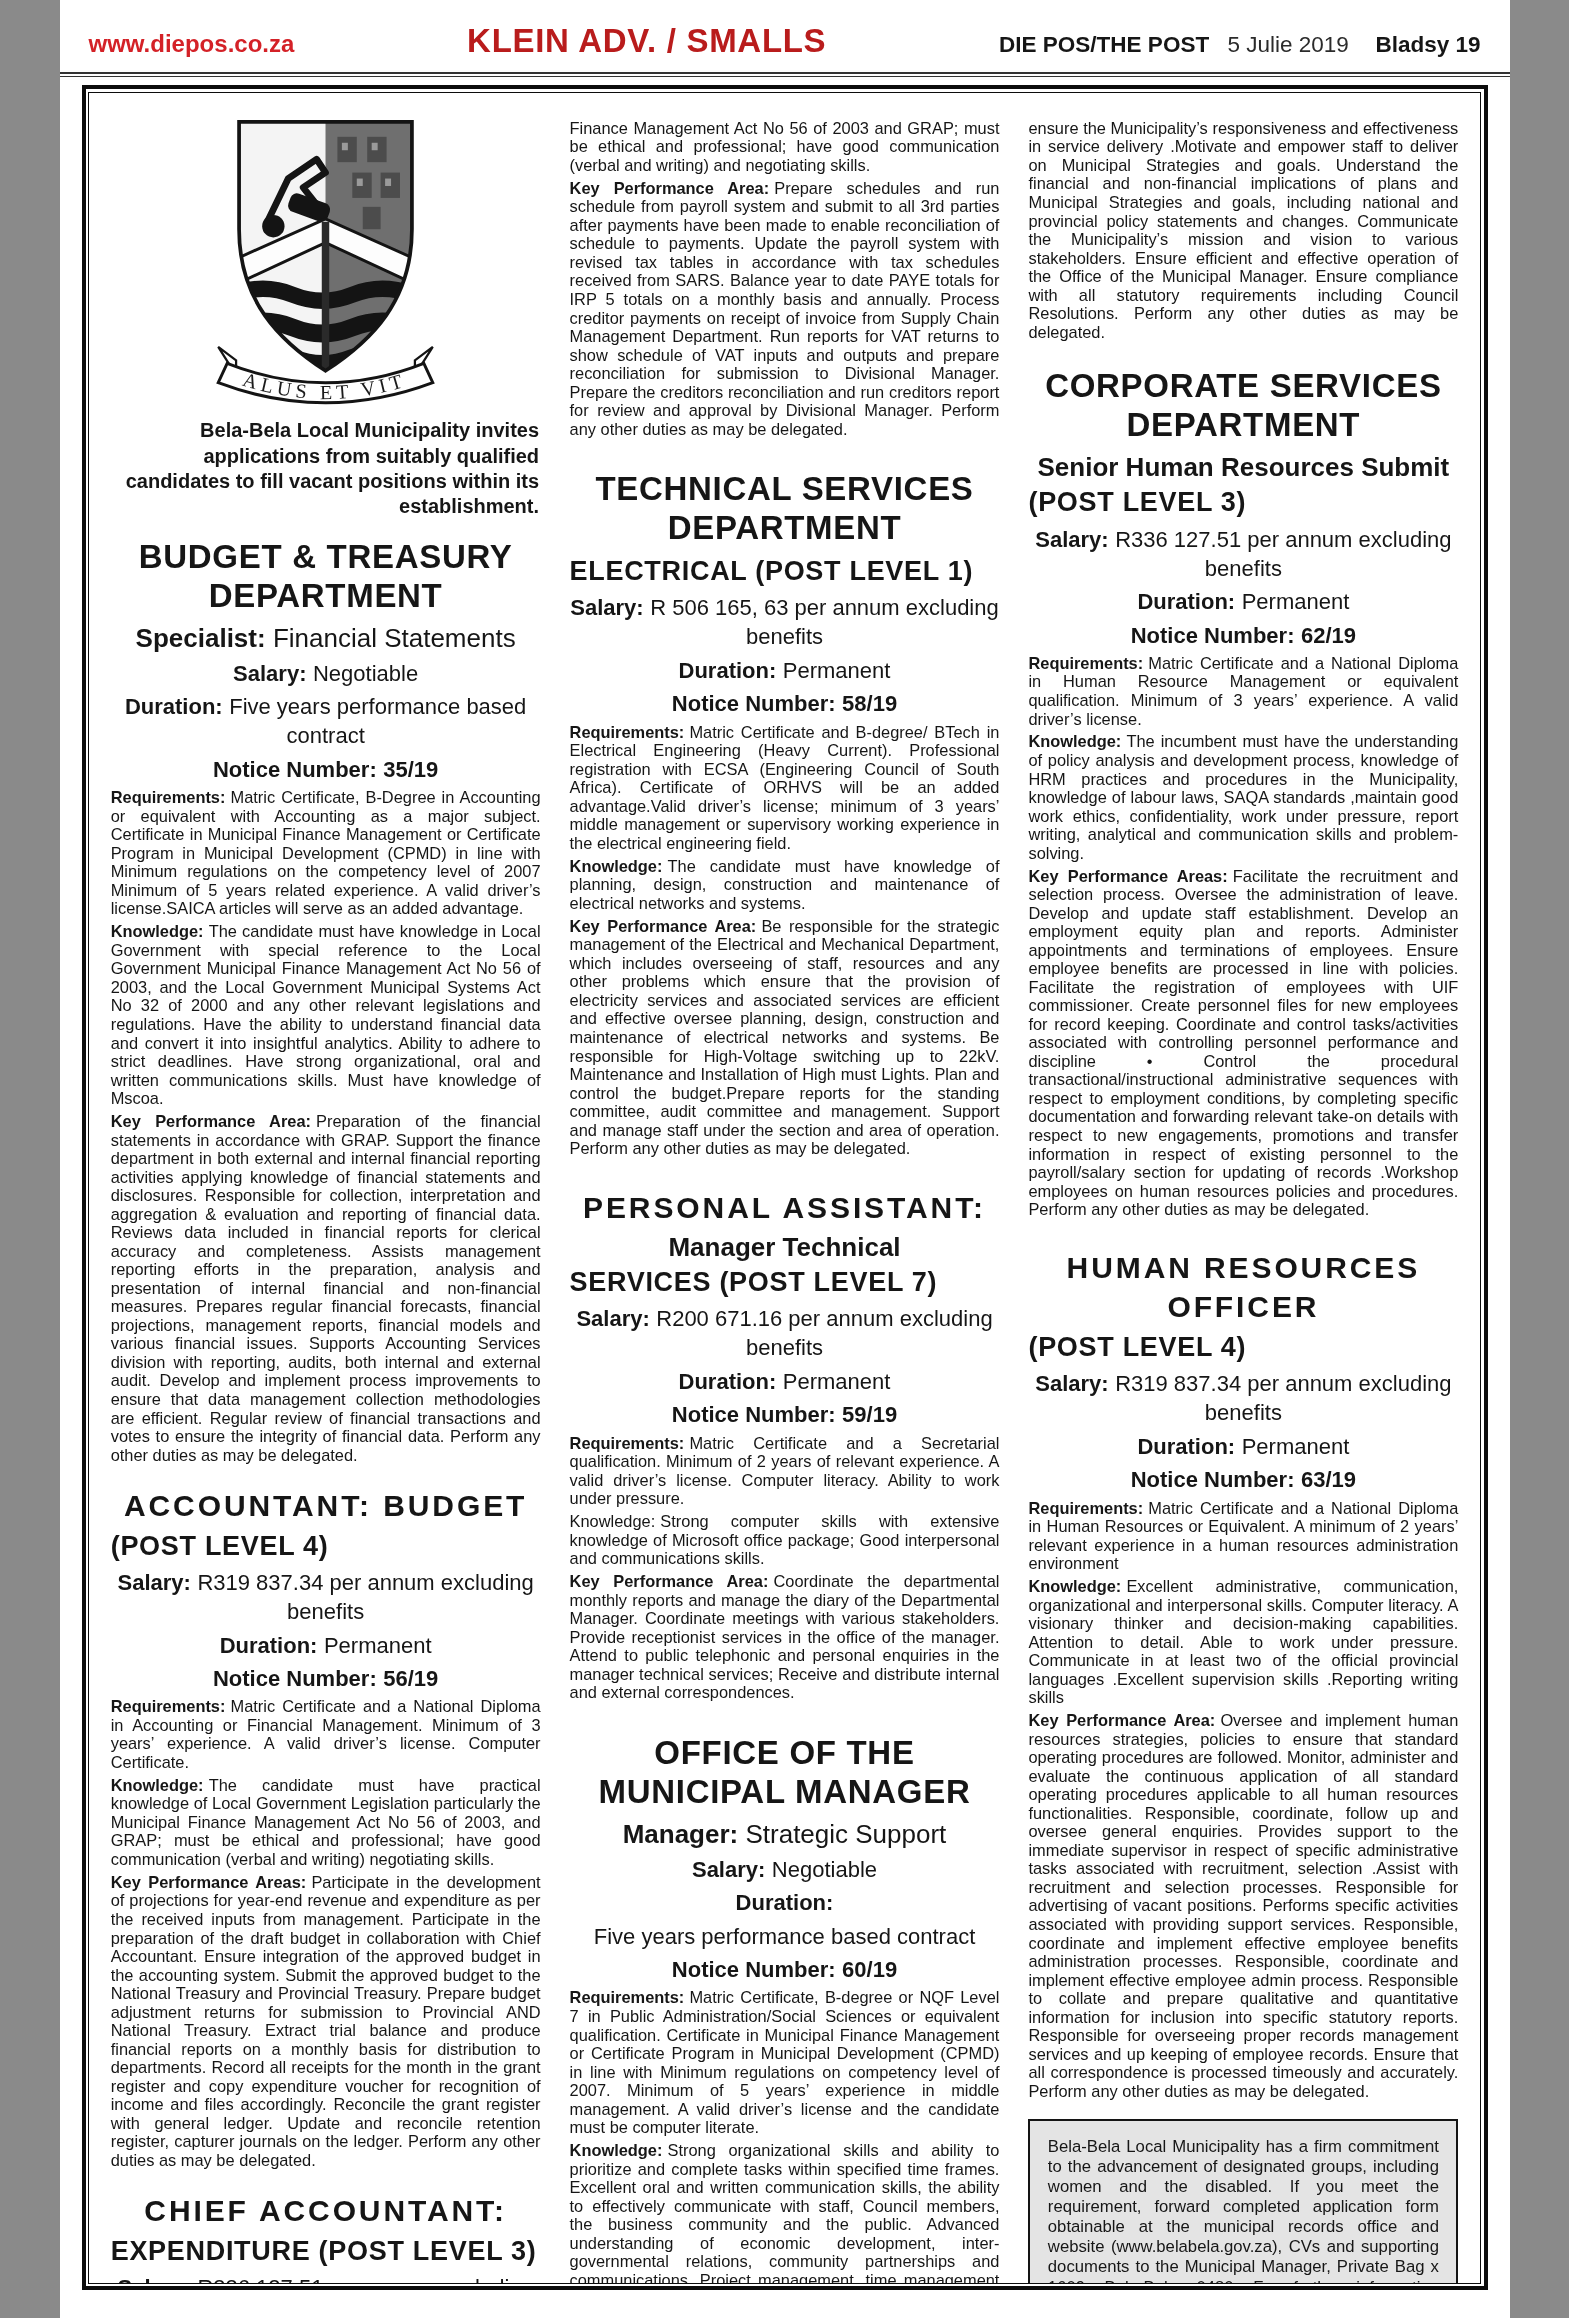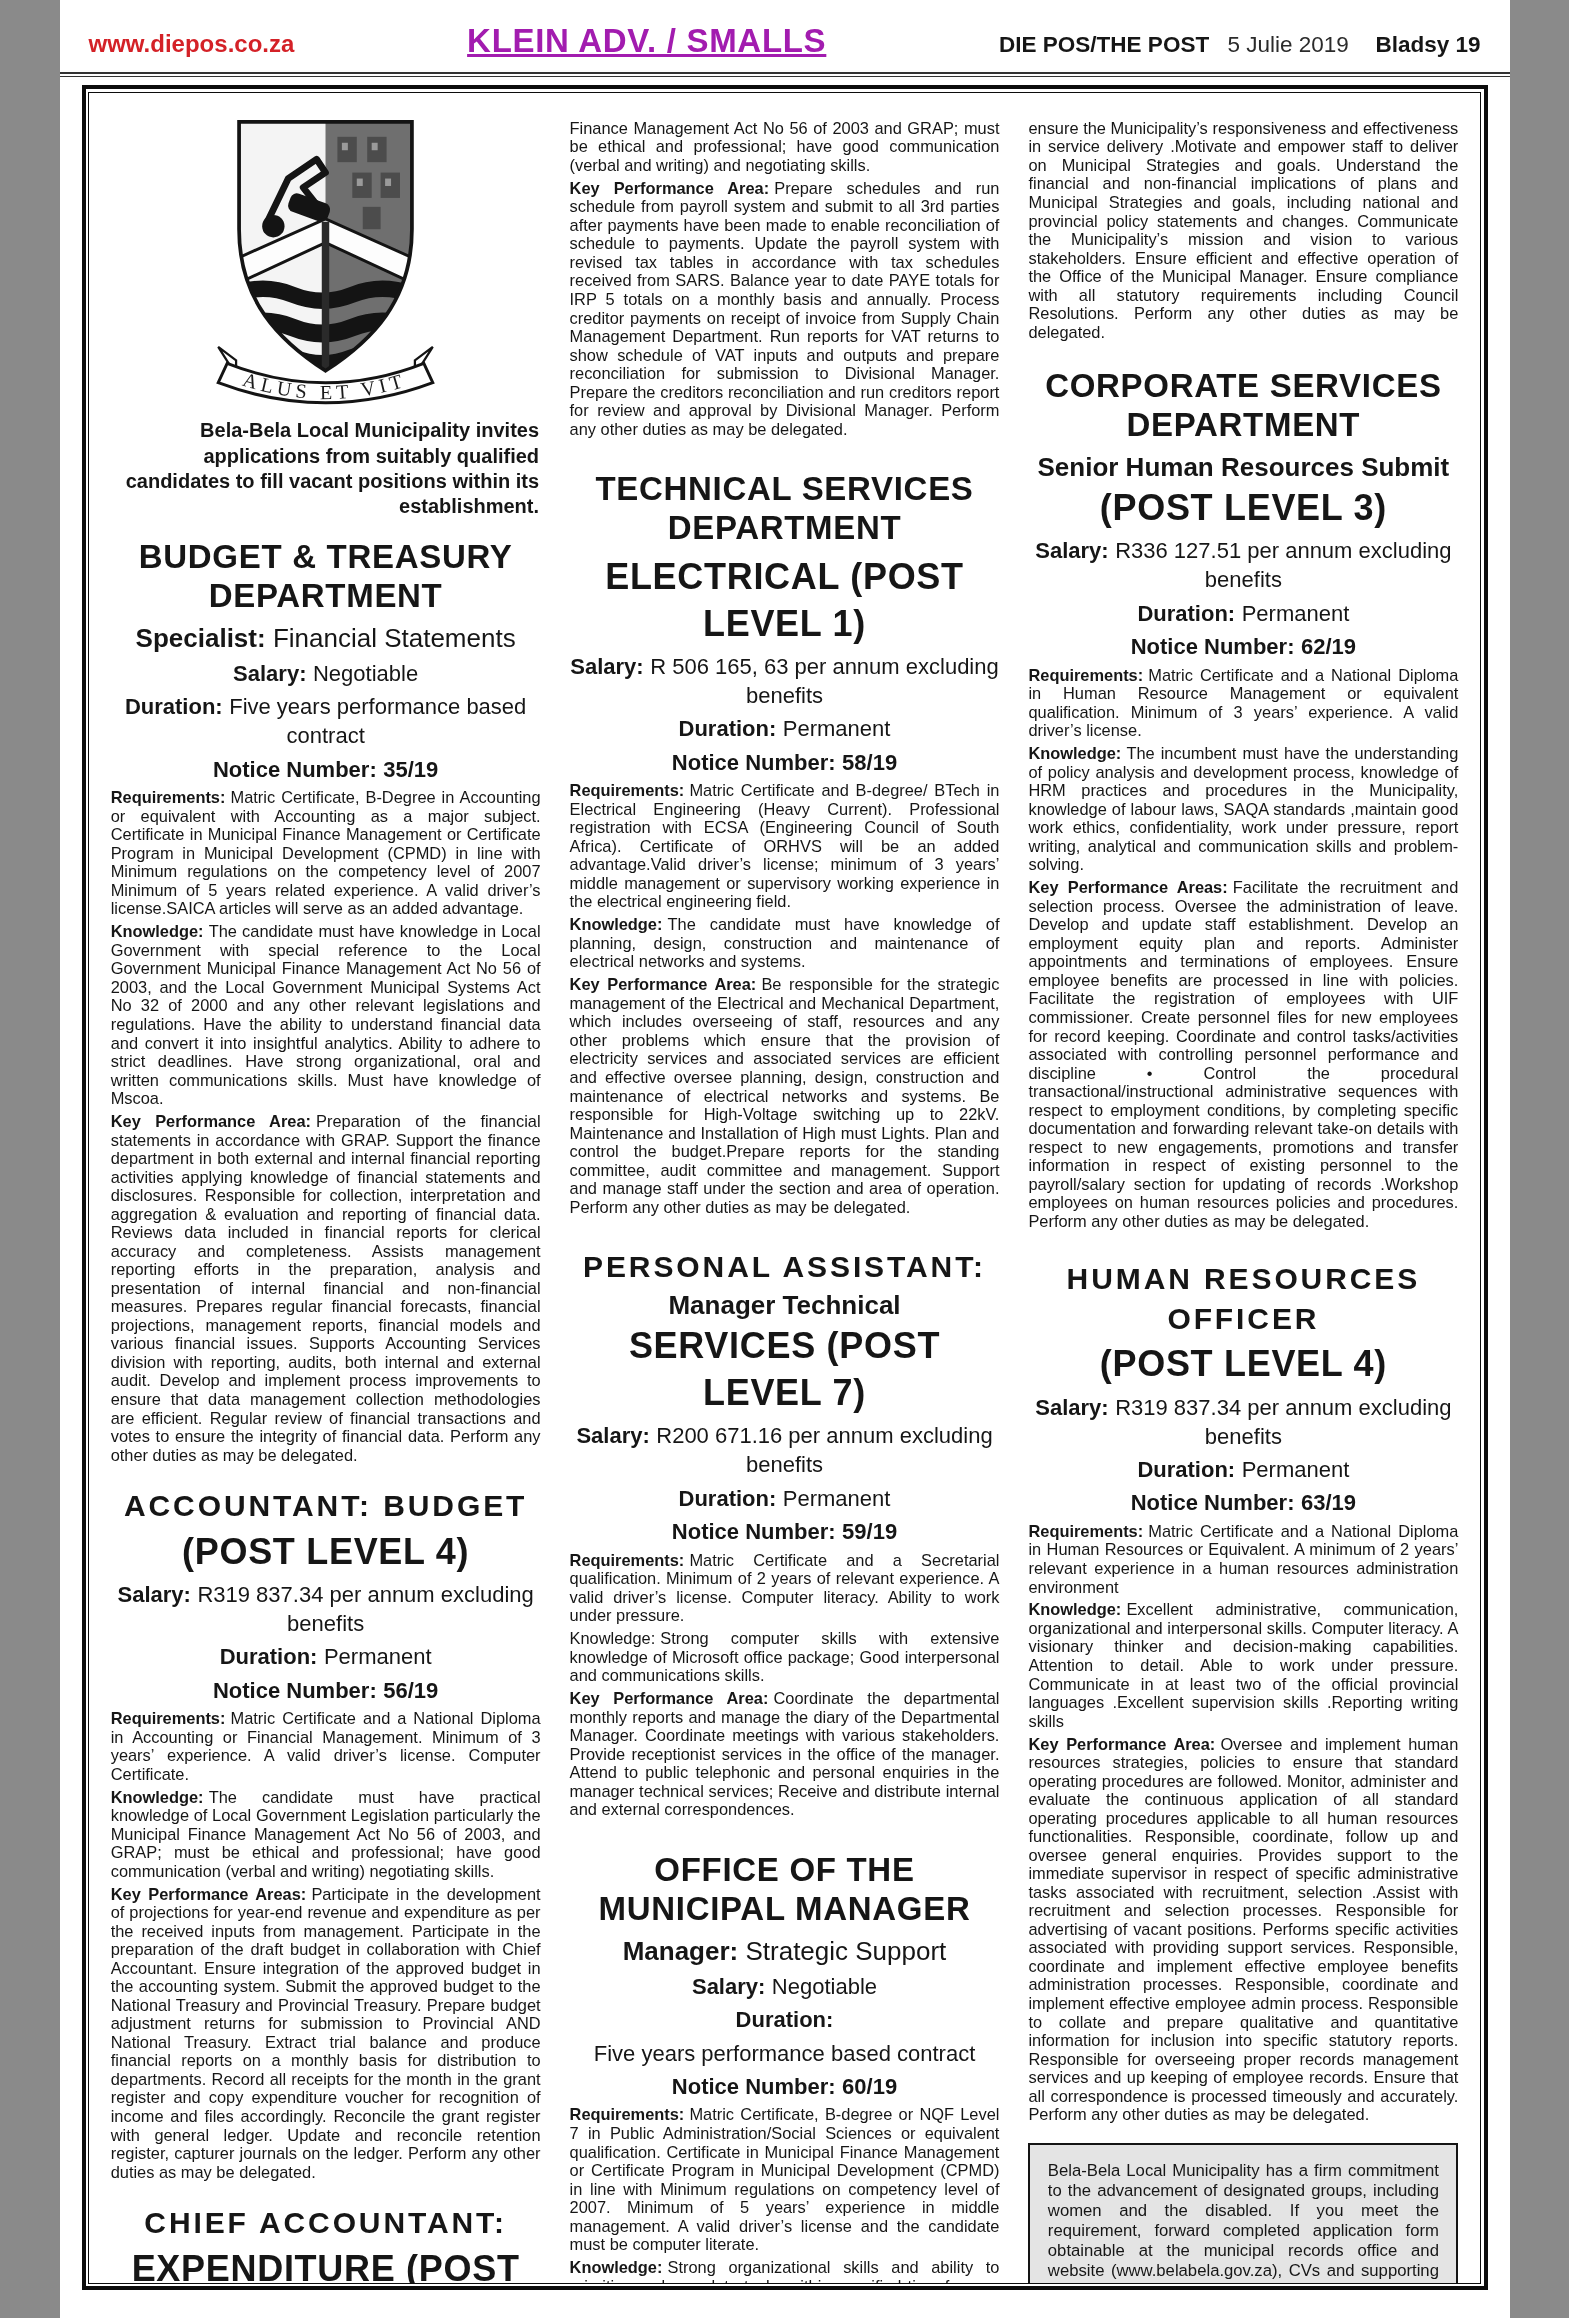--- a/index.html
+++ b/index.html
@@ -1,42 +1,42 @@
 <!DOCTYPE html>
 <html style="font-size:11.6px"><head>
 <meta charset="utf-8">
 <style>
   html,body{margin:0;padding:0;background:#8a8a8a;}
   .page{width:1450px;height:2319px;background:#ffffff;font-family:"Liberation Sans",sans-serif;color:#161616;position:relative;overflow:hidden;margin:0 auto;}
 
   
   .hdr{display:flex;justify-content:space-between;align-items:baseline;padding:22px 29px 11.6px 29px;}
   .hdr-url{color:#d42127;font-weight:bold;font-size:24px;}
-  .hdr-center{color:#a21caf;font-weight:bold;font-size:33px;letter-spacing:0.7px;text-decoration:underline;}
+  .hdr-center{color:#b91c1c;font-weight:bold;font-size:33px;letter-spacing:0.7px;}
   .hdr-right{font-size:22.5px;white-space:nowrap;}
   .hdr-right .masthead{font-weight:bold;}
   .hdr-right .date{font-weight:normal;color:#2b2b2b;margin-left:12px;}
   .hdr-right .pageno{font-weight:bold;margin-left:20.4px;}
   .hdr-rule{margin:0 0 0 0;height:2.2px;border-top:2.9px solid #333;border-bottom:1.5px solid #333;}
 
   
   .ad-outer{margin:8.7px 22px 0 22px;border:4.4px solid #0c0c0c;padding:2.2px;}
   .ad-inner{border:1.5px solid #0c0c0c;padding:16px 22px 7.3px 22px;height:2167px;overflow:hidden;}
   .cols{display:flex;gap:29px;height:100%;}
   .col{flex:1 1 0;min-width:0;}
 
   
   .crest-wrap{display:flex;justify-content:center;margin:1.5px 0 10.2px 0;}
 
   
   .intro{font-weight:bold;text-align:right;font-size:20px;line-height:1.26;margin:7.3px 1.5px 2.9px 1.5px;}
   .h-dept{font-weight:bold;text-align:center;font-size:33px;line-height:1.18;letter-spacing:0.7px;margin:19px 0 5.8px 0;}
   .h-job{font-weight:bold;text-align:center;font-size:30px;line-height:1.32;letter-spacing:2.9px;margin:22px 0 2.9px 0;}
   .h-sub{font-weight:bold;text-align:center;font-size:26px;line-height:1.26;margin:1.5px 0;}
-  .h-post{font-weight:bold;text-align:center;font-size:36px;line-height:1.3;letter-spacing:0.7px;margin:0 0 2.9px 0;}
+  .h-post{font-weight:bold;font-size:27px;line-height:1.3;letter-spacing:0.7px;margin:0 0 2.9px 0;}
   .h-sub .norm{font-weight:normal;}
   .kv{text-align:center;font-size:22px;line-height:1.32;margin:4.4px 0;}
   .kv b{margin-right:6.5px;}
   .kv.notice{font-weight:bold;}
   .kv.notice .nlabel{margin-right:6.5px;}
   .para{font-size:16.4px;line-height:1.13;text-align:justify;margin:4.4px 0 0 0;}
   .para b{margin-right:5.1px;}
   .para .plain-label{margin-right:5.1px;}
 
   .gray-box{background:#e4e4e4;border:2.9px solid #141414;margin-top:19px;padding:16px 17.4px;font-size:16.7px;line-height:1.2;text-align:justify;}

